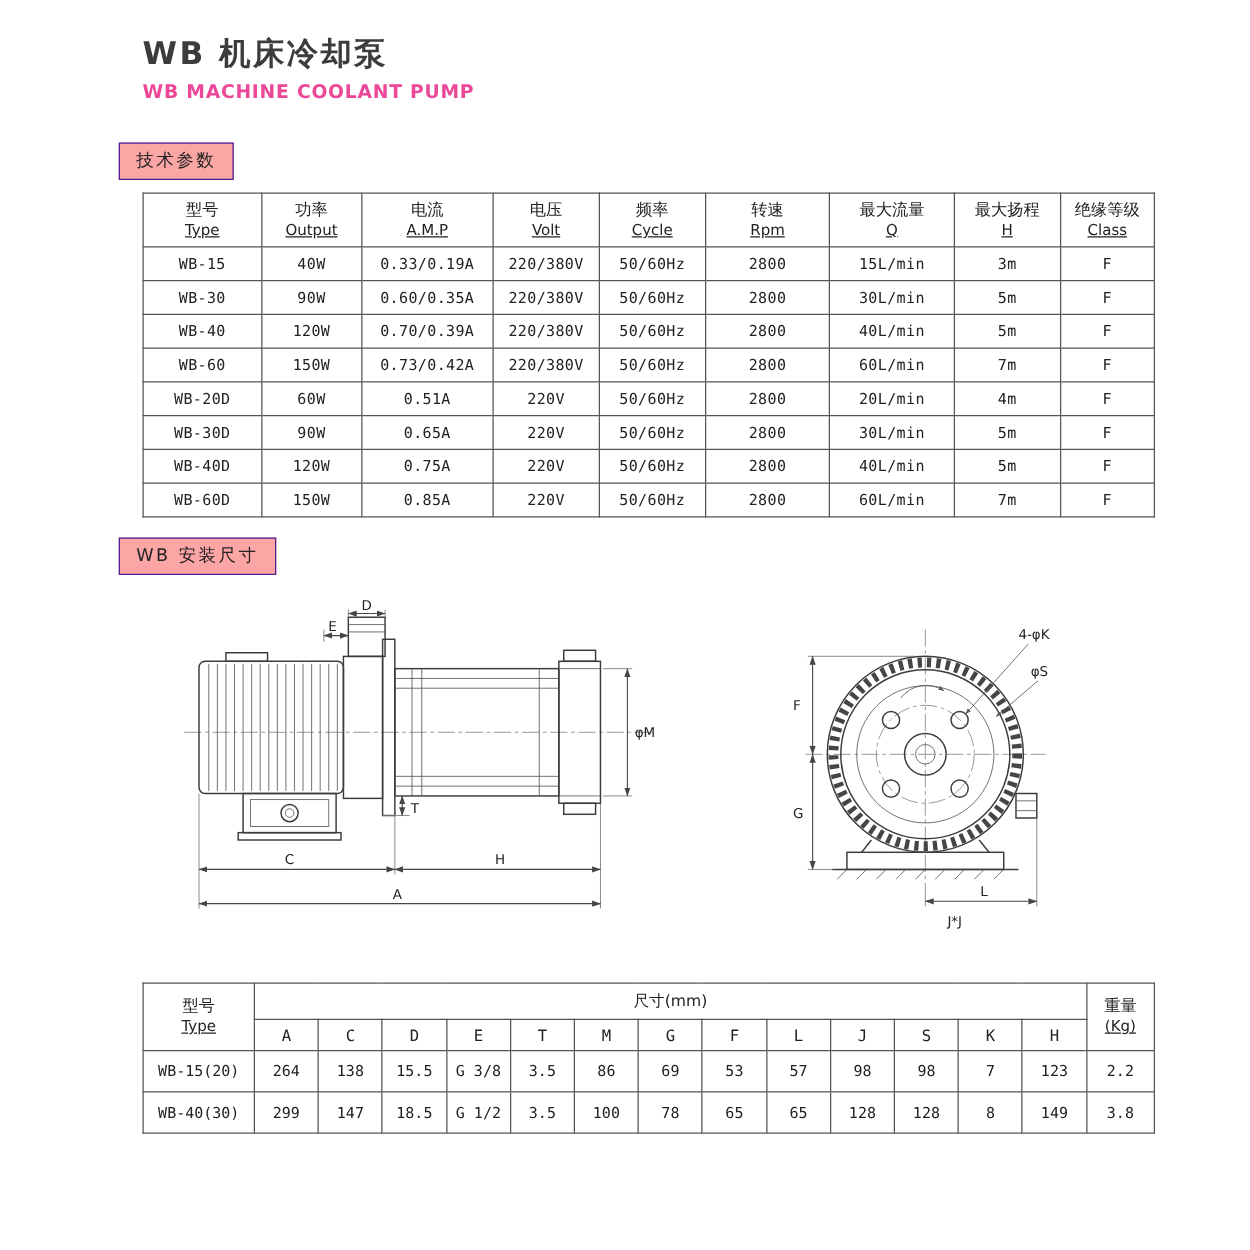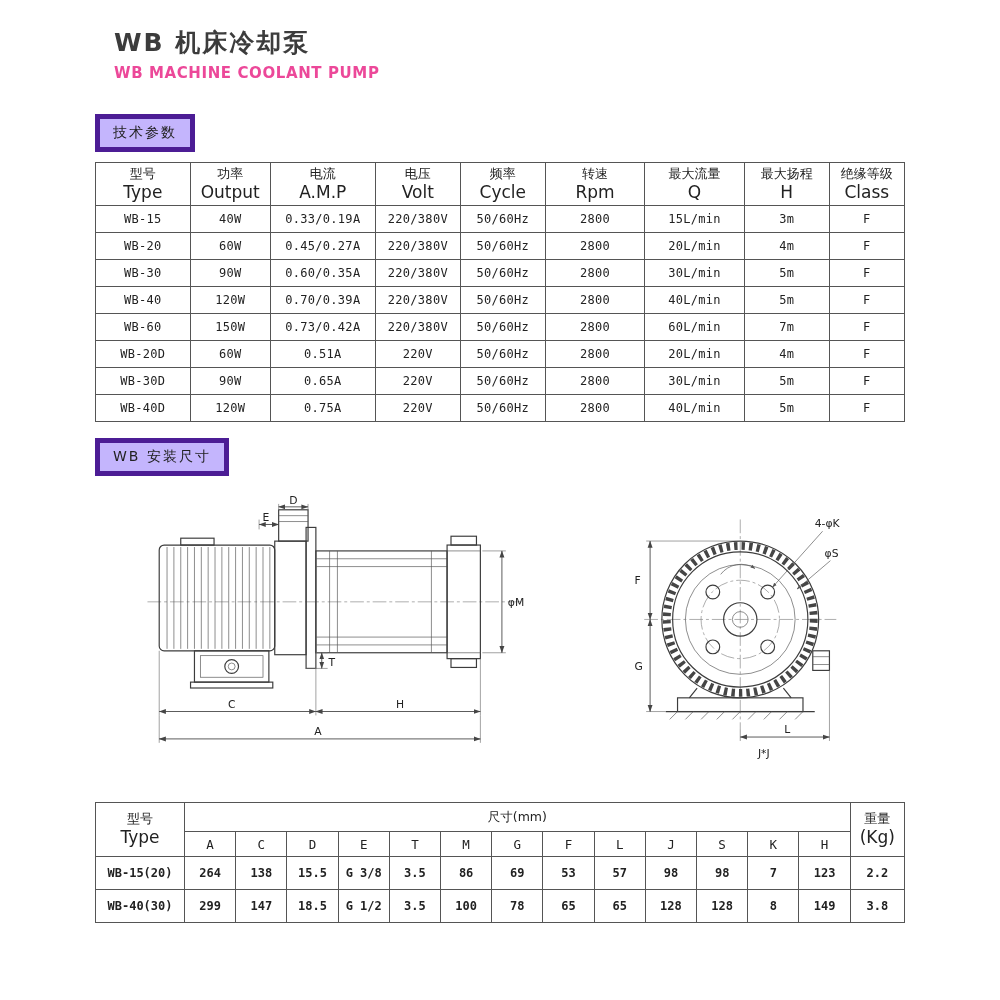--- a/index.html
+++ b/index.html
@@ -8,40 +8,40 @@
     padding:26px 95px 0 95px;overflow:hidden;position:relative;
     font-family:"DejaVu Sans","Liberation Sans",sans-serif;color:#222;
   }
   
   .title-block{display:flex;align-items:flex-start;gap:12px;margin-bottom:16px;}
   .accent-bar{width:7px;background:#1c77b2;}
   .title-text h1{margin:0;font-size:25px;font-weight:bold;color:#3c3c3c;letter-spacing:2px;}
   .title-text h2{margin:5px 0 0;font-size:15px;font-weight:bold;color:#ec4899;letter-spacing:0.6px;}
   
   .section-label{
-    display:inline-block;border:5px solid #4c1d95;background:#c4b5fd;
+    display:inline-block;border:1px solid #4c1d95;background:#fca5a5;
     padding:5px 13px;font-size:14px;letter-spacing:2px;color:#222;margin:16px 0 10px;
   }
   
-  table{border-collapse:collapse;width:100%;table-layout:fixed;}
+  table{border-collapse:collapse;width:100%;table-layout:fixed;margin-left:19px;}
   th,td{border:1px solid #555;text-align:center;vertical-align:middle;padding:1px 2px;}
   th{font-weight:normal;}
   .h-cn{font-size:13px;line-height:1.25;}
-  .h-en{font-size:17px;line-height:1.2;color:#222;}
+  .h-en{font-size:12px;line-height:1.2;color:#222;text-decoration:underline;}
   .spec-table thead th{height:40px;}
   .spec-table td{
     height:24px;font-family:"DejaVu Sans Mono","Liberation Mono",monospace;
     font-size:12px;letter-spacing:0.3px;
   }
   .dim-table{margin-top:14px;}
   .dim-table th{font-size:12.5px;}
   .dim-table .row1 th{height:26px;}
   .dim-table .row2 th{height:22px;font-family:"DejaVu Sans Mono","Liberation Mono",monospace;}
   .dim-table td{
-    height:30px;font-family:"DejaVu Sans Mono","Liberation Mono",monospace;font-size:12px;font-weight:bold;
+    height:30px;font-family:"DejaVu Sans Mono","Liberation Mono",monospace;font-size:12px;
   }
   
   .drawings{display:flex;justify-content:center;align-items:flex-start;gap:36px;margin:8px 0 0;}
   svg text{font-size:11px;fill:#222;font-family:"DejaVu Sans","Liberation Sans",sans-serif;}
   .ln{fill:none;stroke:#3c3c3c;stroke-width:1.2;}
   .thin{fill:none;stroke:#5a5a5a;stroke-width:0.7;}
   .ext{fill:none;stroke:#777;stroke-width:0.7;}
   .cl{fill:none;stroke:#888;stroke-width:0.7;stroke-dasharray:14 3 3 3;}
   .teeth{fill:none;stroke:#454545;stroke-width:8;stroke-dasharray:3.5 4.2;}
   .dim{stroke:#454545;stroke-width:0.9;fill:none;}
@@ -121,31 +121,20 @@
           <td>40W</td>
           <td>0.33/0.19A</td>
           <td>220/380V</td>
           <td>50/60Hz</td>
           <td>2800</td>
           <td>15L/min</td>
           <td>3m</td>
           <td>F</td>
         </tr>
         <tr>
-          <td>WB-20</td>
-          <td>60W</td>
-          <td>0.45/0.27A</td>
-          <td>220/380V</td>
-          <td>50/60Hz</td>
-          <td>2800</td>
-          <td>20L/min</td>
-          <td>4m</td>
-          <td>F</td>
-        </tr>
-        <tr>
           <td>WB-30</td>
           <td>90W</td>
           <td>0.60/0.35A</td>
           <td>220/380V</td>
           <td>50/60Hz</td>
           <td>2800</td>
           <td>30L/min</td>
           <td>5m</td>
           <td>F</td>
         </tr>
@@ -195,20 +184,31 @@
         </tr>
         <tr>
           <td>WB-40D</td>
           <td>120W</td>
           <td>0.75A</td>
           <td>220V</td>
           <td>50/60Hz</td>
           <td>2800</td>
           <td>40L/min</td>
           <td>5m</td>
+          <td>F</td>
+        </tr>
+        <tr>
+          <td>WB-60D</td>
+          <td>150W</td>
+          <td>0.85A</td>
+          <td>220V</td>
+          <td>50/60Hz</td>
+          <td>2800</td>
+          <td>60L/min</td>
+          <td>7m</td>
           <td>F</td>
         </tr>
       </tbody>
   </table>
 
   
   <div class="section-label">WB 安装尺寸</div>
 
   <div class="drawings">
 

